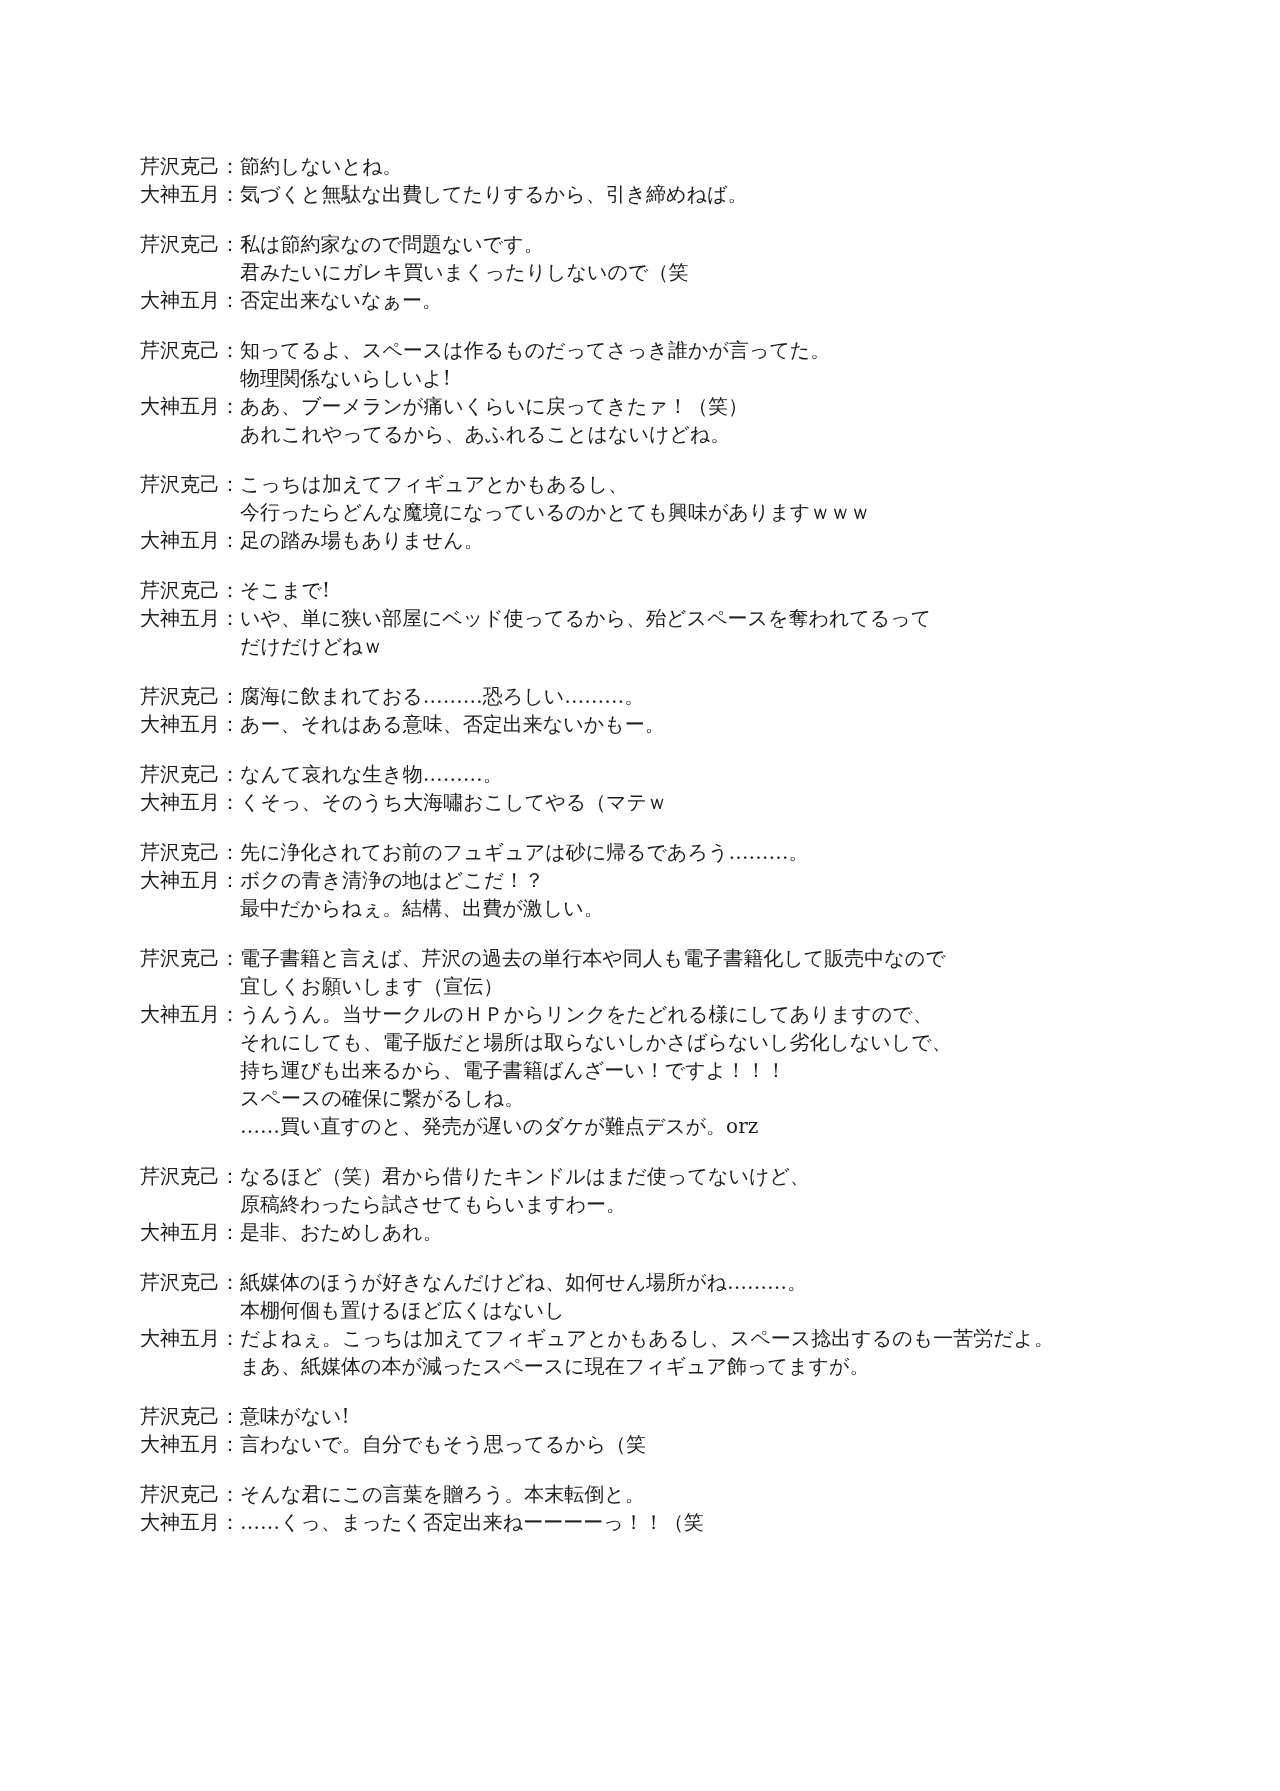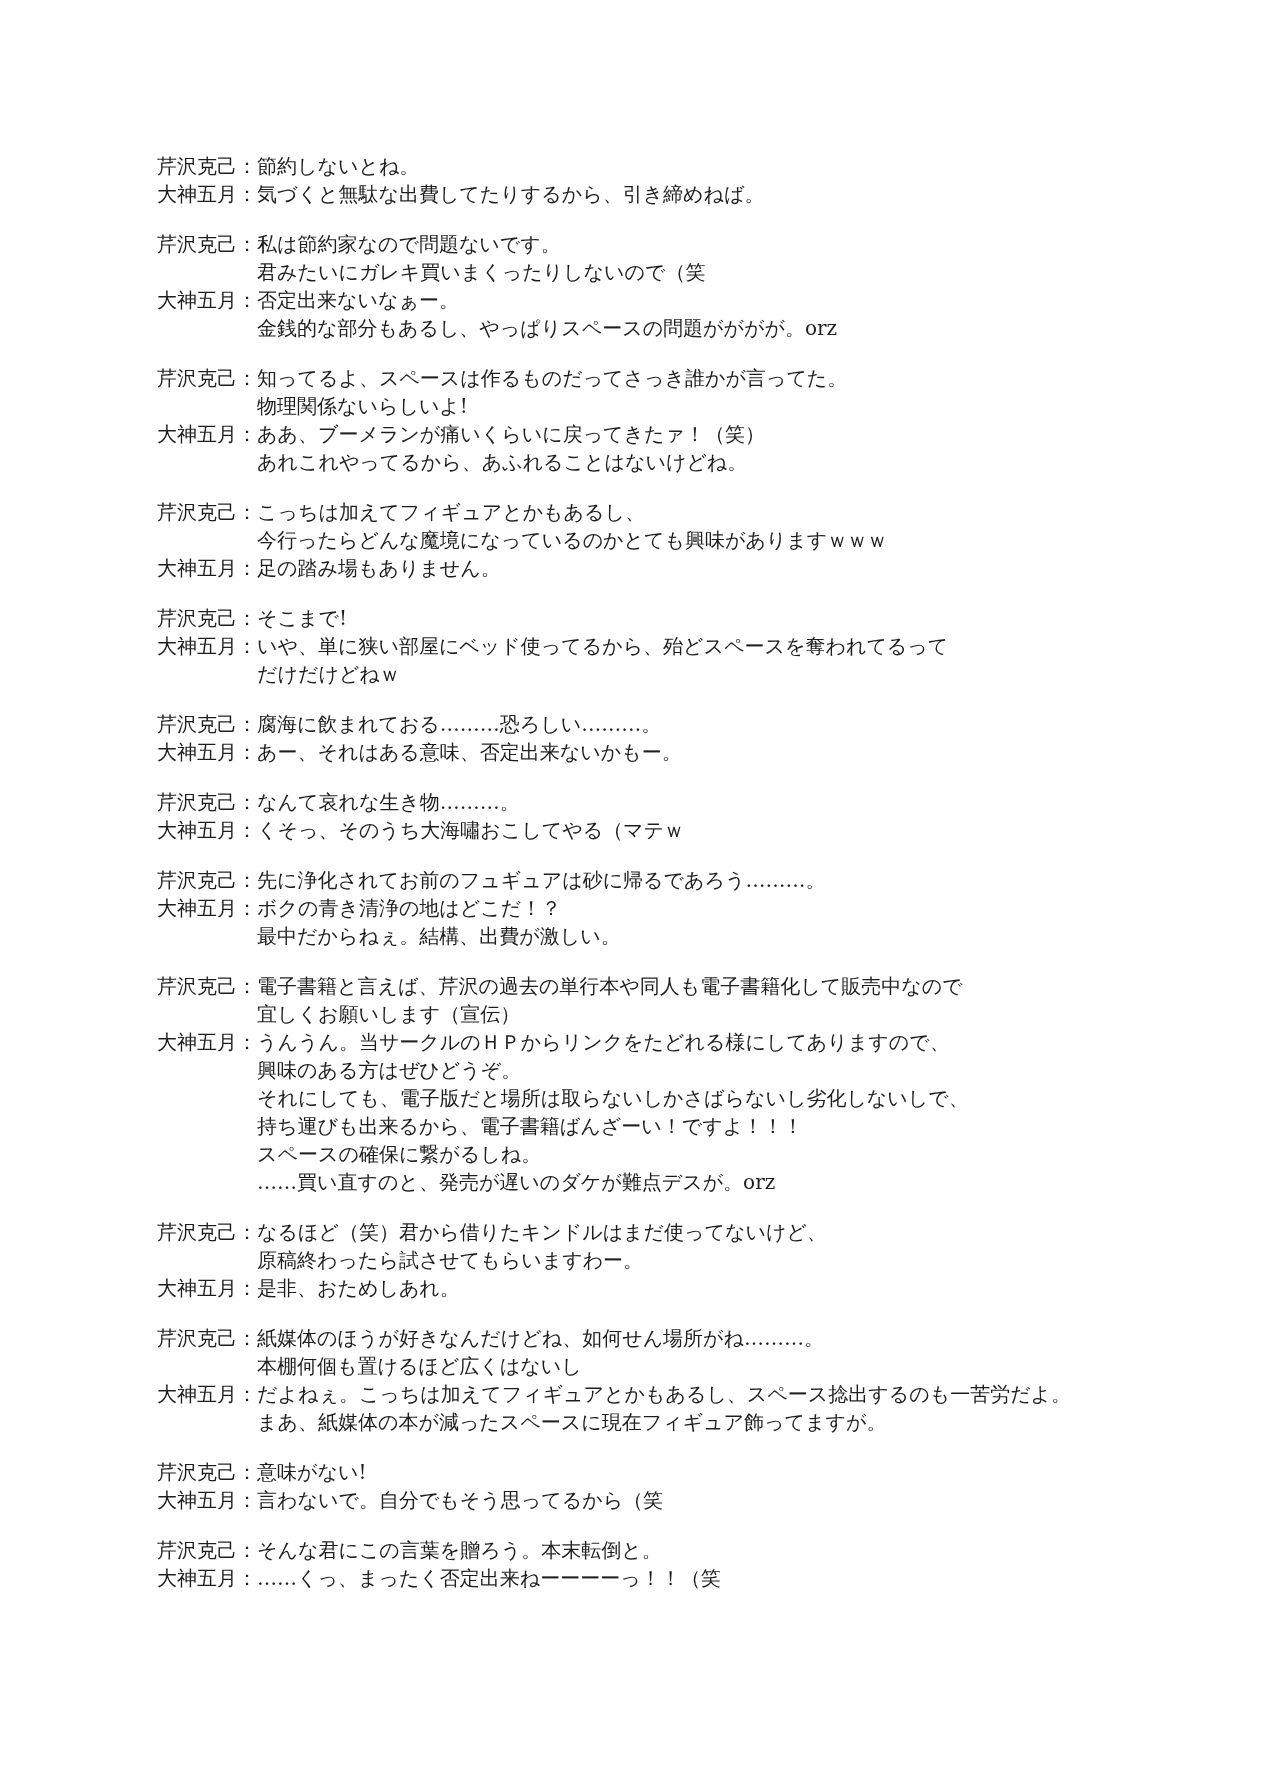--- a/index.html
+++ b/index.html
@@ -24,21 +24,20 @@
   .block {
     margin-bottom: 22px;
   }
   .line {
     display: flex;
     align-items: flex-start;
     font-size: 20px;
     line-height: 28px;
     white-space: nowrap;
     letter-spacing: 0px;
-    margin-left: 17px;
   }
   .speaker {
     flex: 0 0 100px;
     width: 100px;
   }
   .text {
     flex: 1 1 auto;
   }
 </style>
 </head>
@@ -62,24 +61,20 @@
           <span class="text">私は節約家なので問題ないです。</span>
         </div>
         <div class="line">
           <span class="speaker"></span>
           <span class="text">君みたいにガレキ買いまくったりしないので（笑</span>
         </div>
         <div class="line">
           <span class="speaker">大神五月：</span>
           <span class="text">否定出来ないなぁー。</span>
         </div>
-        <div class="line">
-          <span class="speaker"></span>
-          <span class="text">金銭的な部分もあるし、やっぱりスペースの問題がががが。orz</span>
-        </div>
       </div>
       <div class="block">
         <div class="line">
           <span class="speaker">芹沢克己：</span>
           <span class="text">知ってるよ、スペースは作るものだってさっき誰かが言ってた。</span>
         </div>
         <div class="line">
           <span class="speaker"></span>
           <span class="text">物理関係ないらしいよ!</span>
         </div>
@@ -159,24 +154,20 @@
           <span class="speaker">芹沢克己：</span>
           <span class="text">電子書籍と言えば、芹沢の過去の単行本や同人も電子書籍化して販売中なので</span>
         </div>
         <div class="line">
           <span class="speaker"></span>
           <span class="text">宜しくお願いします（宣伝）</span>
         </div>
         <div class="line">
           <span class="speaker">大神五月：</span>
           <span class="text">うんうん。当サークルのＨＰからリンクをたどれる様にしてありますので、</span>
-        </div>
-        <div class="line">
-          <span class="speaker"></span>
-          <span class="text">興味のある方はぜひどうぞ。</span>
         </div>
         <div class="line">
           <span class="speaker"></span>
           <span class="text">それにしても、電子版だと場所は取らないしかさばらないし劣化しないしで、</span>
         </div>
         <div class="line">
           <span class="speaker"></span>
           <span class="text">持ち運びも出来るから、電子書籍ばんざーい！ですよ！！！</span>
         </div>
         <div class="line">

